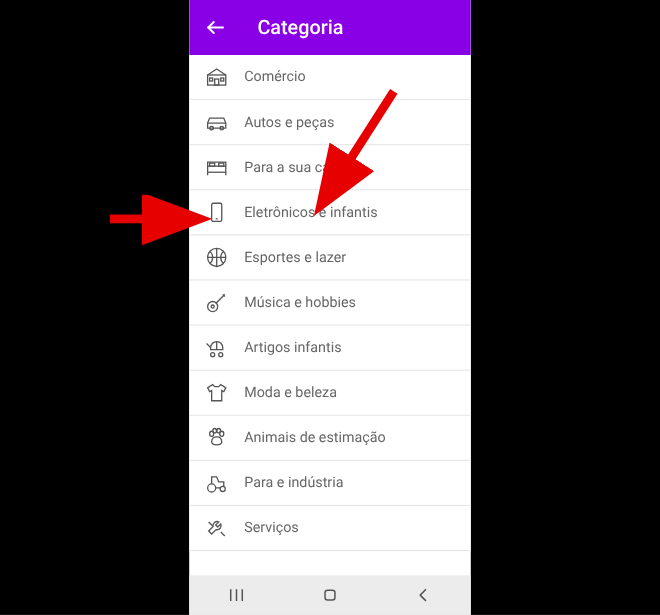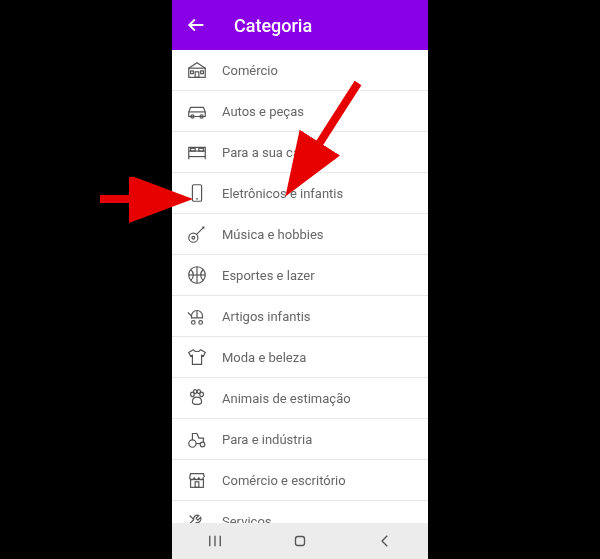--- a/index.html
+++ b/index.html
@@ -162,45 +162,45 @@
             <rect x="7" y="3" width="10" height="18" rx="1.5"></rect>
             <line x1="11" y1="18.5" x2="13" y2="18.5"></line>
           </svg>
         </div>
         <div class="label">Eletrônicos e infantis</div>
       </div>
 
       <div class="row">
         <div class="icon">
           <svg viewBox="0 0 24 24" width="22" height="22" fill="none" stroke="currentColor" stroke-width="1.3">
-            <circle cx="8" cy="16" r="5"></circle>
-            <circle cx="8" cy="16" r="1.5"></circle>
-            <line x1="11" y1="13" x2="20" y2="4"></line>
-            <line x1="18" y1="4" x2="20" y2="6"></line>
-          </svg>
-        </div>
-        <div class="label">Música e hobbies</div>
-      </div>
-
-      <div class="row">
-        <div class="icon">
-          <svg viewBox="0 0 24 24" width="22" height="22" fill="none" stroke="currentColor" stroke-width="1.3">
             <circle cx="12" cy="12" r="9"></circle>
             <line x1="3" y1="12" x2="21" y2="12"></line>
             <line x1="12" y1="3" x2="12" y2="21"></line>
             <path d="M5 6c4 3 4 9 0 12"></path>
             <path d="M19 6c-4 3-4 9 0 12"></path>
           </svg>
         </div>
         <div class="label">Esportes e lazer</div>
       </div>
 
       <div class="row">
         <div class="icon">
           <svg viewBox="0 0 24 24" width="22" height="22" fill="none" stroke="currentColor" stroke-width="1.3">
+            <circle cx="8" cy="16" r="5"></circle>
+            <circle cx="8" cy="16" r="1.5"></circle>
+            <line x1="11" y1="13" x2="20" y2="4"></line>
+            <line x1="18" y1="4" x2="20" y2="6"></line>
+          </svg>
+        </div>
+        <div class="label">Música e hobbies</div>
+      </div>
+
+      <div class="row">
+        <div class="icon">
+          <svg viewBox="0 0 24 24" width="22" height="22" fill="none" stroke="currentColor" stroke-width="1.3">
             <path d="M6 12a6 6 0 0 1 12 0v2H6z"></path>
             <line x1="12" y1="6" x2="12" y2="14"></line>
             <circle cx="8" cy="19" r="2"></circle>
             <circle cx="16" cy="19" r="2"></circle>
             <line x1="2" y1="8" x2="6" y2="12"></line>
           </svg>
         </div>
         <div class="label">Artigos infantis</div>
       </div>
 
@@ -231,31 +231,20 @@
           <svg viewBox="0 0 24 24" width="22" height="22" fill="none" stroke="currentColor" stroke-width="1.3">
             <circle cx="7" cy="17" r="4"></circle>
             <circle cx="18" cy="18" r="2.5"></circle>
             <path d="M7 13V6h5l2 5h5v5"></path>
             <line x1="11" y1="17" x2="15.5" y2="17"></line>
           </svg>
         </div>
         <div class="label">Para e indústria</div>
       </div>
 
-      <div class="row">
-        <div class="icon">
-          <svg viewBox="0 0 24 24" width="22" height="22" fill="none" stroke="currentColor" stroke-width="1.3">
-            <path d="M4 9l1-4h14l1 4"></path>
-            <path d="M4 9c0 1.5 1 2.5 2.5 2.5S9 10.5 9 9c0 1.5 1 2.5 2.5 2.5s2.5-1 2.5-2.5c0 1.5 1 2.5 2.5 2.5S19 10.5 19 9"></path>
-            <rect x="5" y="11.5" width="14" height="8.5"></rect>
-            <rect x="10" y="14" width="4" height="6"></rect>
-          </svg>
-        </div>
-        <div class="label">Comércio e escritório</div>
-      </div>
 
       <div class="row">
         <div class="icon">
           <svg viewBox="0 0 24 24" width="22" height="22" fill="none" stroke="currentColor" stroke-width="1.3">
             <path d="M14 6a4 4 0 0 0-5.6 4.6L4 15l3 3 4.4-4.4A4 4 0 0 0 16 8l-3 3-2-2z"></path>
             <line x1="16" y1="16" x2="20" y2="20"></line>
             <line x1="4" y1="6" x2="8" y2="10"></line>
           </svg>
         </div>
         <div class="label">Serviços</div>

